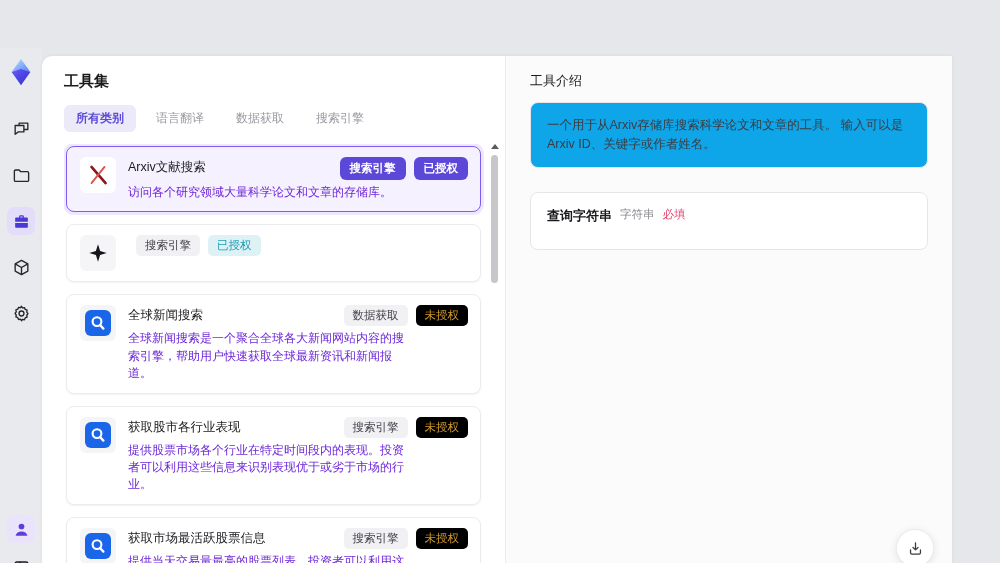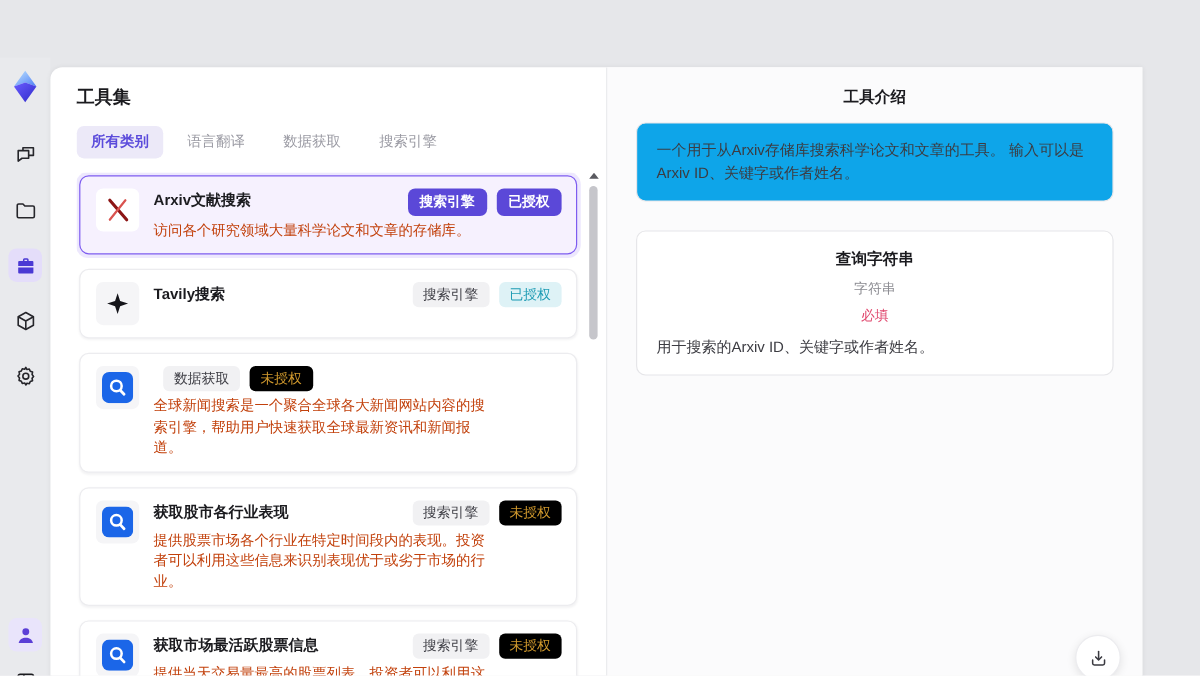--- a/index.html
+++ b/index.html
@@ -64,60 +64,60 @@
   }
   .tool-icon {
     width:36px; height:36px; border-radius:6px; background:#f5f5f7;
     display:flex; align-items:center; justify-content:center; flex-shrink:0;
   }
   .tool-icon svg { width:22px; height:22px; }
   .tool-icon.icon-search-blue svg, .tool-icon.icon-arxiv svg { width:26px; height:26px; }
   .tool-card.selected .tool-icon { background:#ffffff; }
   .tool-body { flex:1; min-width:0; }
   .tool-head { display:flex; align-items:flex-start; }
-  .tool-name { font-size:12.5px; font-weight:700; padding-top:2px; flex:1; }
+  .tool-name { font-size:12.5px; font-weight:400; padding-top:2px; flex:1; }
   .tool-tags { display:flex; gap:8px; margin-left:8px; }
   .tag { font-size:11.5px; padding:3px 9px; border-radius:5px; white-space:nowrap; }
   .tag.cat    { background:#f1f1f3; color:#3f3f46; }
   .tag.auth   { background:#def2f6; color:#1f9cb4; }
   .tag.unauth { background:#000000; color:#d29a2d; }
   .tag.solid  { background:#5b48d8; color:#ffffff; padding:4px 10px; border-radius:6px; font-weight:600; }
   .tool-desc {
-    font-size:12px; color:#c2410c; line-height:1.45;
+    font-size:12px; color:#6d28d9; line-height:1.45;
     margin-top:4px; max-width:284px;
   }
   .tool-card.selected .tool-desc { max-width:300px; }
 
   
   .scrollbar { position:absolute; top:0; right:5px; bottom:4px; width:10px; }
   .sb-arrow { width:0; height:0; margin:0 auto; }
   .sb-arrow.up   { border-left:4px solid transparent; border-right:4px solid transparent; border-bottom:5px solid #5a5a60; }
   .sb-arrow.down { position:absolute; bottom:0; left:1px; border-left:4px solid transparent; border-right:4px solid transparent; border-top:5px solid #5a5a60; }
   .sb-thumb {
     position:absolute; top:11px; left:1px; width:7px; height:128px;
     background:#c6c6cb; border-radius:4px;
   }
 
   
   .details-panel {
     flex:1; background:#fbfbfc; border-left:1px solid #ebecee;
     padding:16px 24px; position:relative;
   }
   .details-title { font-size:15px; font-weight:700; margin-bottom:22px; }
-  .section-heading { font-size:13px; font-weight:700; margin-bottom:12px;text-align:center; }
+  .section-heading { font-size:13px; font-weight:400; margin-bottom:12px; }
   .info-box {
     background:#0ea5e9; border:1px solid #e6e6e9; border-radius:8px;
     padding:13px 16px; font-size:12.5px; color:#3c3c42; line-height:1.5;
     margin-bottom:24px;
   }
   .param-box {
     background:#ffffff; border:1px solid #e6e6e9; border-radius:8px;
     padding:14px 16px; margin-bottom:0;
   }
-  .param-head { display:flex; align-items:center; gap:8px; margin-bottom:10px;flex-direction:column; }
+  .param-head { display:flex; align-items:flex-start; gap:8px; margin-bottom:10px; }
   .param-name { font-size:13px; font-weight:700; }
   .param-type { font-size:11.5px; color:#8a8a90; }
   .param-required { font-size:11.5px; color:#e0486e; }
   .param-desc { font-size:12.5px; color:#3c3c42; }
 
   
   .fab {
     position:absolute; right:18px; bottom:44px; width:38px; height:38px;
     border-radius:50%; background:#ffffff; border:1px solid #ececef;
     box-shadow:0 2px 8px rgba(0,0,0,.10);
@@ -230,39 +230,39 @@
   </div>
 
   <div class="tool-card">
     <div class="tool-icon icon-tavily">
                 <svg viewBox="0 0 24 24">
                   <polygon points="12,2.5 14.3,9.7 21.5,12 14.3,14.3 12,21.5 9.7,14.3 2.5,12 9.7,9.7" fill="#15151a"></polygon>
                 </svg>
               </div>
     <div class="tool-body">
       <div class="tool-head">
-        <div class="tool-name">Tavily搜索</div>
         <div class="tool-tags">
           <span class="tag cat">搜索引擎</span>
           <span class="tag auth">已授权</span>
         </div>
       </div>
     </div>
   </div>
 
   <div class="tool-card">
     <div class="tool-icon icon-search-blue">
                 <svg viewBox="0 0 26 26">
                   <rect width="26" height="26" rx="6" fill="#1b66e8"></rect>
                   <circle cx="12" cy="11.6" r="4.4" fill="none" stroke="#fff" stroke-width="2.1"></circle>
                   <path d="M15.2 15.2l3.2 3.4" stroke="#fff" stroke-width="2.3" stroke-linecap="round"></path>
                 </svg>
               </div>
     <div class="tool-body">
       <div class="tool-head">
+        <div class="tool-name">全球新闻搜索</div>
         <div class="tool-tags">
           <span class="tag cat">数据获取</span>
           <span class="tag unauth">未授权</span>
         </div>
       </div>
       <div class="tool-desc">全球新闻搜索是一个聚合全球各大新闻网站内容的搜索引擎，帮助用户快速获取全球最新资讯和新闻报道。</div>
     </div>
   </div>
 
   <div class="tool-card">
@@ -318,21 +318,20 @@
 
       <div class="section-heading">工具介绍</div>
       <div class="info-box">一个用于从Arxiv存储库搜索科学论文和文章的工具。 输入可以是Arxiv ID、关键字或作者姓名。</div>
 
       <div class="param-box">
         <div class="param-head">
           <span class="param-name">查询字符串</span>
           <span class="param-type">字符串</span>
           <span class="param-required">必填</span>
         </div>
-        <div class="param-desc">用于搜索的Arxiv ID、关键字或作者姓名。</div>
       </div>
 
       <div class="fab">
         <svg viewBox="0 0 24 24" fill="none" stroke="#3a3a40" stroke-width="1.8" stroke-linecap="round" stroke-linejoin="round">
           <path d="M12 4v9"></path>
             <path d="M8.5 10.5L12 14l3.5-3.5"></path>
             <path d="M5 14v4a2 2 0 0 0 2 2h10a2 2 0 0 0 2-2v-4"></path>
         </svg>
       </div>
       <div class="intel-logo">

